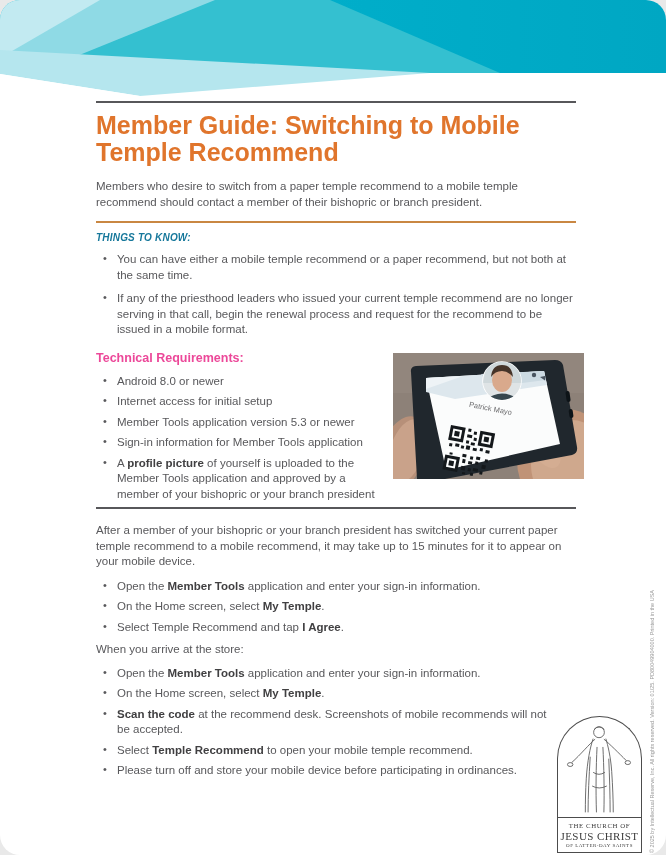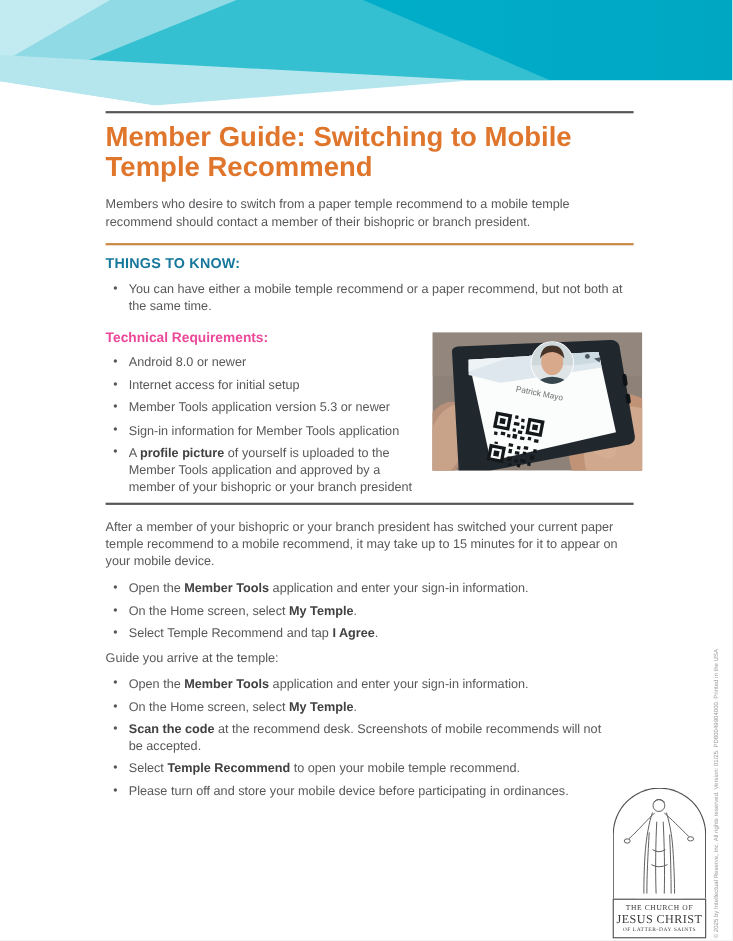--- a/index.html
+++ b/index.html
@@ -1,36 +1,36 @@
 <!DOCTYPE html>
 <html><head>
 <meta charset="utf-8">
 <style>
   html,body{margin:0;padding:0;background:#e9e9e9;}
   .page{position:relative;width:666px;height:855px;background:#fff;overflow:hidden;
-        font-family:"Liberation Sans","DejaVu Sans",sans-serif;color:#58585b;}
+        font-family:"Liberation Sans","DejaVu Sans",sans-serif;color:#58585b;border-radius:20px;}
   
   .banner{position:absolute;top:0;left:0;width:666px;height:97px;}
   .banner .layer{position:absolute;top:0;left:0;width:100%;height:100%;}
   .b-base{background:linear-gradient(90deg,#07b3cf 0%,#00adc9 55%,#00a7c3 100%);
           clip-path:polygon(0 0,666px 0,666px 73px,0 73px);}
   .b-mid{background:#34c0d0;clip-path:polygon(140px 0,330px 0,500px 73px,20px 73px);}
   .b-light{background:#8fdae5;clip-path:polygon(0 0,215px 0,35px 73px,0 73px);}
   .b-lighter{background:#c2eaf1;clip-path:polygon(0 0,100px 0,0 58px);}
   .b-wedgeA{background:#b5e6ee;clip-path:polygon(0 50px,430px 73px,140px 96px,0 74px);}
   .b-wedgeB{background:#ffffff;clip-path:polygon(0 74px,140px 96px,0 97px);}
   
   .content{position:absolute;left:96px;top:97px;width:480px;}
   .rule-dark{height:2px;background:#57575a;border:none;margin:0;}
   .rule-top{margin-top:4px;}
   .rule-orange{height:2px;background:#c98742;border:none;margin:11px 0 0;}
   .rule-mid{clear:both;margin-top:5px;}
   h1{margin:9px 0 0;font-size:25px;line-height:27px;font-weight:700;color:#e0752c;}
   .intro{margin:13px 0 4px;font-size:11.5px;line-height:15.5px;}
-  h2{margin:9px 0 0;font-size:13px;letter-spacing:.2px;color:#17789b;}
+  h2{margin:9px 0 0;font-size:10px;letter-spacing:.2px;color:#17789b;font-style:italic;}
   h3{margin:0;font-size:12.5px;color:#ec4899;}
   ul{margin:9px 0 0;padding:0;list-style:none;font-size:11.5px;line-height:15.5px;}
   ul li{position:relative;padding-left:21px;margin-bottom:8px;}
   ul li::before{content:"•";position:absolute;left:7px;top:-1px;color:#58585b;font-size:11px;}
   ul.tight li{margin-bottom:5px;}
   .b{font-weight:700;color:#414042;}
   p.body{margin:14px 0 0;font-size:11.5px;line-height:15.5px;}
   .tech-section{margin-top:13px;}
   
   .photo{float:right;width:191px;height:126px;margin:2px -8px 2px 12px;overflow:hidden;}
@@ -68,20 +68,21 @@
     <h1>Member Guide: Switching to Mobile Temple Recommend</h1>
 
     <p class="intro">Members who desire to switch from a paper temple recommend to a mobile temple recommend should contact a member of their bishopric or branch president.</p>
 
     <hr class="rule-orange">
 
     <h2>THINGS TO KNOW:</h2>
 
     <ul>
       <li><span>You can have either a mobile temple recommend or a paper recommend, but not both at the same time.</span></li>
+      <li><span>If any of the priesthood leaders who issued your current temple recommend are no longer serving in that call, begin the renewal process and request for the recommend to be issued in a mobile format.</span></li>
     </ul>
 
     <div class="tech-section">
 
       <div class="photo">
         <svg width="191" height="126" viewBox="0 0 191 126">
           <defs>
             <clipPath id="avclip">
                 <circle cx="109" cy="28" r="19"></circle>
               </clipPath>
@@ -178,21 +179,21 @@
     <hr class="rule-dark rule-mid">
 
     <p class="body">After a member of your bishopric or your branch president has switched your current paper temple recommend to a mobile recommend, it may take up to 15 minutes for it to appear on your mobile device.</p>
 
     <ul class="tight">
       <li><span>Open the </span><span class="b">Member Tools</span><span> application and enter your sign-in information.</span></li>
       <li><span>On the Home screen, select </span><span class="b">My Temple</span><span>.</span></li>
       <li><span>Select Temple Recommend and tap </span><span class="b">I Agree</span><span>.</span></li>
     </ul>
 
-    <p class="body" style="margin-top:7px;">Guide you arrive at the temple:</p>
+    <p class="body" style="margin-top:7px;">When you arrive at the store:</p>
 
     <ul class="tight" style="margin-top:8px;">
       <li><span>Open the </span><span class="b">Member Tools</span><span> application and enter your sign-in information.</span></li>
       <li><span>On the Home screen, select </span><span class="b">My Temple</span><span>.</span></li>
       <li style="width:440px;"><span class="b">Scan the code</span><span> at the recommend desk. Screenshots of mobile recommends will not be accepted.</span></li>
       <li><span>Select </span><span class="b">Temple Recommend</span><span> to open your mobile temple recommend.</span></li>
       <li><span>Please turn off and store your mobile device before participating in ordinances.</span></li>
     </ul>
   </div>
 

